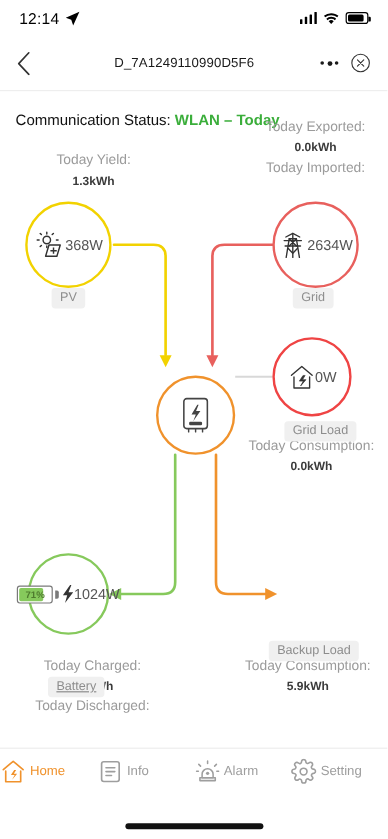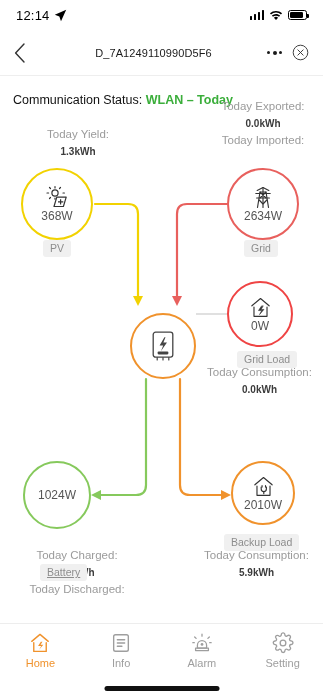--- a/index.html
+++ b/index.html
@@ -61,21 +61,21 @@
   #stat-grid-io  { top: 98px;  left: 203px; width: 120px; }
   #stat-gridload { top: 364px; left: 196px; width: 127px; }
   #stat-battery  { top: 547px; left: 2px;   width: 150px; }
   #stat-backup   { top: 547px; left: 190px; width: 133px; }
 
   
   .diagram { position: absolute; top: 0; left: 0; width: 323px; height: 620px; }
   .flowsvg { position: absolute; top: 0; left: 0; width: 323px; height: 620px; }
 
   .node { position: absolute; border-radius: 50%; background: #fff;
-          display: flex; flex-direction: column; align-items: center; justify-content: center; }
+          display: flex; flex-direction: row; align-items: center; justify-content: center; }
   .node .pw { font-size: 12px; color: #555; line-height: 13px; margin-top: 1px; }
   .node .ic { display: flex; align-items: center; justify-content: center; height: 24px; }
 
   #node-pv     { left: 21px;  top: 168px; width: 72px;  height: 72px;  border: 2.6px solid #f2d200; }
   #node-grid   { left: 227px; top: 168px; width: 72px;  height: 72px;  border: 2.6px solid #e8605d; }
   #node-gridload{ left: 227px; top: 281px; width: 66px; height: 66px;  border: 2px solid #ef4444; }
   #node-inv    { left: 130px; top: 313px; width: 66px;  height: 66px;  border: 2.6px solid #f0922c; }
   #node-batt   { left: 23px;  top: 461px; width: 68px;  height: 68px;  border: 2.6px solid #86c95c; }
   #node-backup { left: 231px; top: 461px; width: 64px;  height: 64px;  border: 2.6px solid #f0922c; }
 
@@ -98,21 +98,21 @@
   .battbody .pct { position:absolute; inset:0; display:flex; align-items:center; justify-content:center;
                    font-size:8px; color:#4e7b2e; font-weight:700; }
   .battcap { width:2.5px; height:7px; background:#7a7a7a; border-radius:0 1.5px 1.5px 0; }
 
   
   .tabbar {
     position: absolute; bottom: 0; left: 0; width: 323px; height: 76px;
     border-top: 1px solid #ededed; background: #fff; display: flex; align-items: flex-start;
     padding-top: 8px;
   }
-  .tab { flex: 1; display: flex; flex-direction: column; align-items: center; gap: 3px; }
+  .tab { flex: 1; display: flex; align-items: center; gap: 3px; }
   .tab .tlabel { font-size: 11px; color: #9e9e9e; }
   .tab.active .tlabel { color: #f0922c; }
   .homebar { position: absolute; bottom: 8px; left: 50%; transform: translateX(-50%);
              width: 115px; height: 5px; background: #111; border-radius: 3px; }
 </style>
 </head>
 <body>
 
 <div class="statusbar">
   <div class="sb-left">
@@ -264,37 +264,36 @@
       <svg width="26" height="32" viewBox="0 0 26 32">
         <rect x="3.2" y="2.2" width="19.6" height="25" rx="2.4" stroke="#444" stroke-width="1.3" fill="none"></rect>
         <path d="M14.4 7.2 9.6 15.4h3.6l-2.2 5.6 6-8.4h-3.6l2.1-5.4z" fill="#444"></path>
         <rect x="7.6" y="21.4" width="10.8" height="3" rx="1.1" fill="#444"></rect>
         <path d="M7.2 27.6v2.3M13 27.6v2.3M18.8 27.6v2.3" stroke="#444" stroke-width="1.2" stroke-linecap="round"></path>
       </svg>
     </span>
   </div>
 
   <div class="node" id="node-batt">
+    <span class="ic">
+      <span class="battglyph">
+        <span class="battbody">
+          <i class="fill" style="width: 71%;"></i>
+          <span class="pct">71%</span>
+        </span>
+        <span class="battcap"></span>
+        <svg width="11" height="16" viewBox="0 0 11 16">
+          <path d="M7.4 0.6 1.4 9h3.6l-1.8 6.4L10 6.6H6.1l2.4-6z" fill="#333"></path>
+        </svg>
+      </span>
+    </span>
     <span class="pw">1024W</span>
   </div>
   <div class="tag" id="tag-battery">Battery</div>
 
-  <div class="node" id="node-backup">
-    <span class="ic">
-      <svg width="23" height="23" viewBox="0 0 24 24">
-        <g stroke="#333" stroke-width="1.2" fill="none" stroke-linejoin="round" stroke-linecap="round">
-          <path d="M3 10.2 12 2.6l9 7.6"></path>
-          <path d="M5.2 11.6v9.6h13.6v-9.6"></path>
-          <path d="M9.6 12.6v2.1a2.7 2.7 0 0 0 5.4 0v-2.1"></path>
-          <path d="M10.5 12.6v-1.5M14.1 12.6v-1.5M12.3 17.4v2.1"></path>
-        </g>
-      </svg>
-    </span>
-    <span class="pw">2010W</span>
-  </div>
   <div class="tag" id="tag-backup">Backup Load</div>
 </div>
 
 <div class="tabbar">
 
   <div class="tab active">
     <svg width="22" height="22" viewBox="0 0 24 24">
       <g stroke="#f0922c" stroke-width="1.5" fill="none" stroke-linejoin="round" stroke-linecap="round">
         <path d="M3 10.2 12 2.6l9 7.6"></path>
         <path d="M5.2 11.6v9.6h13.6v-9.6"></path>

